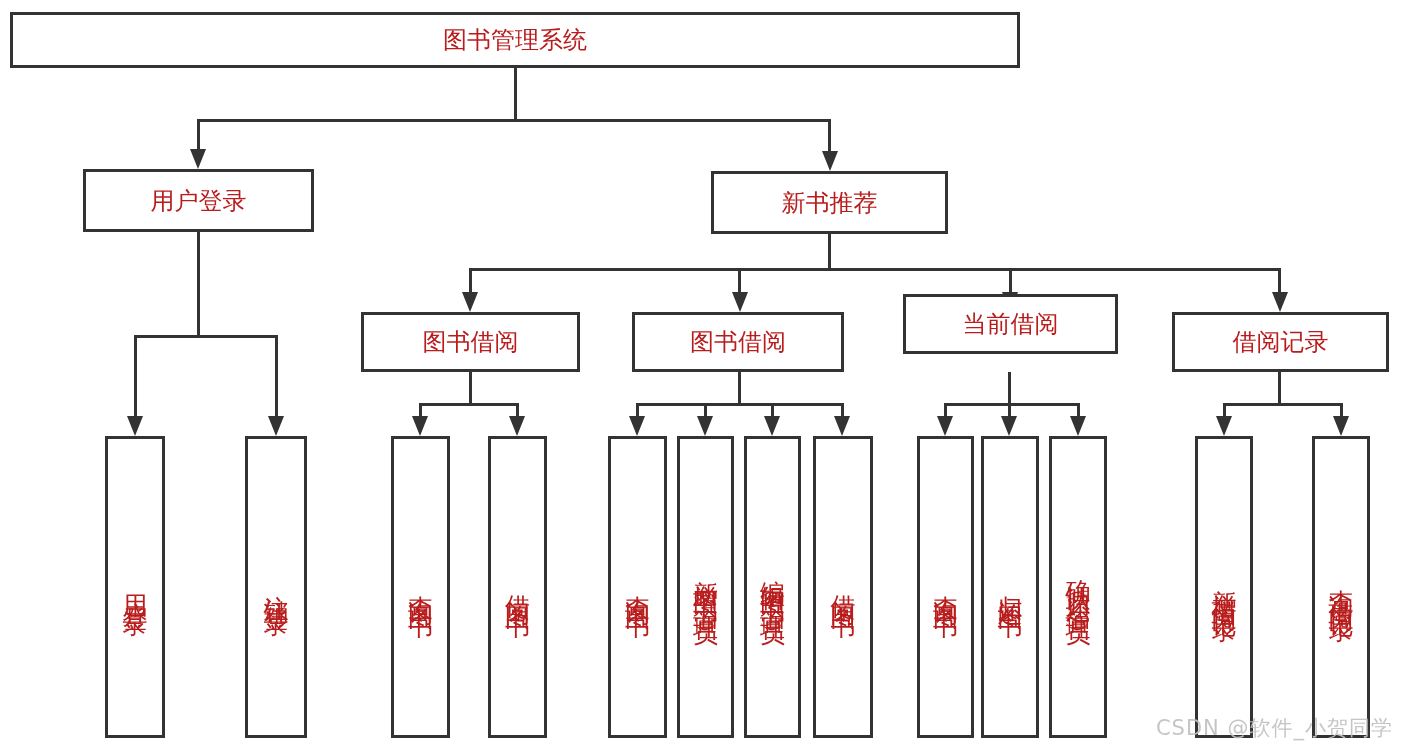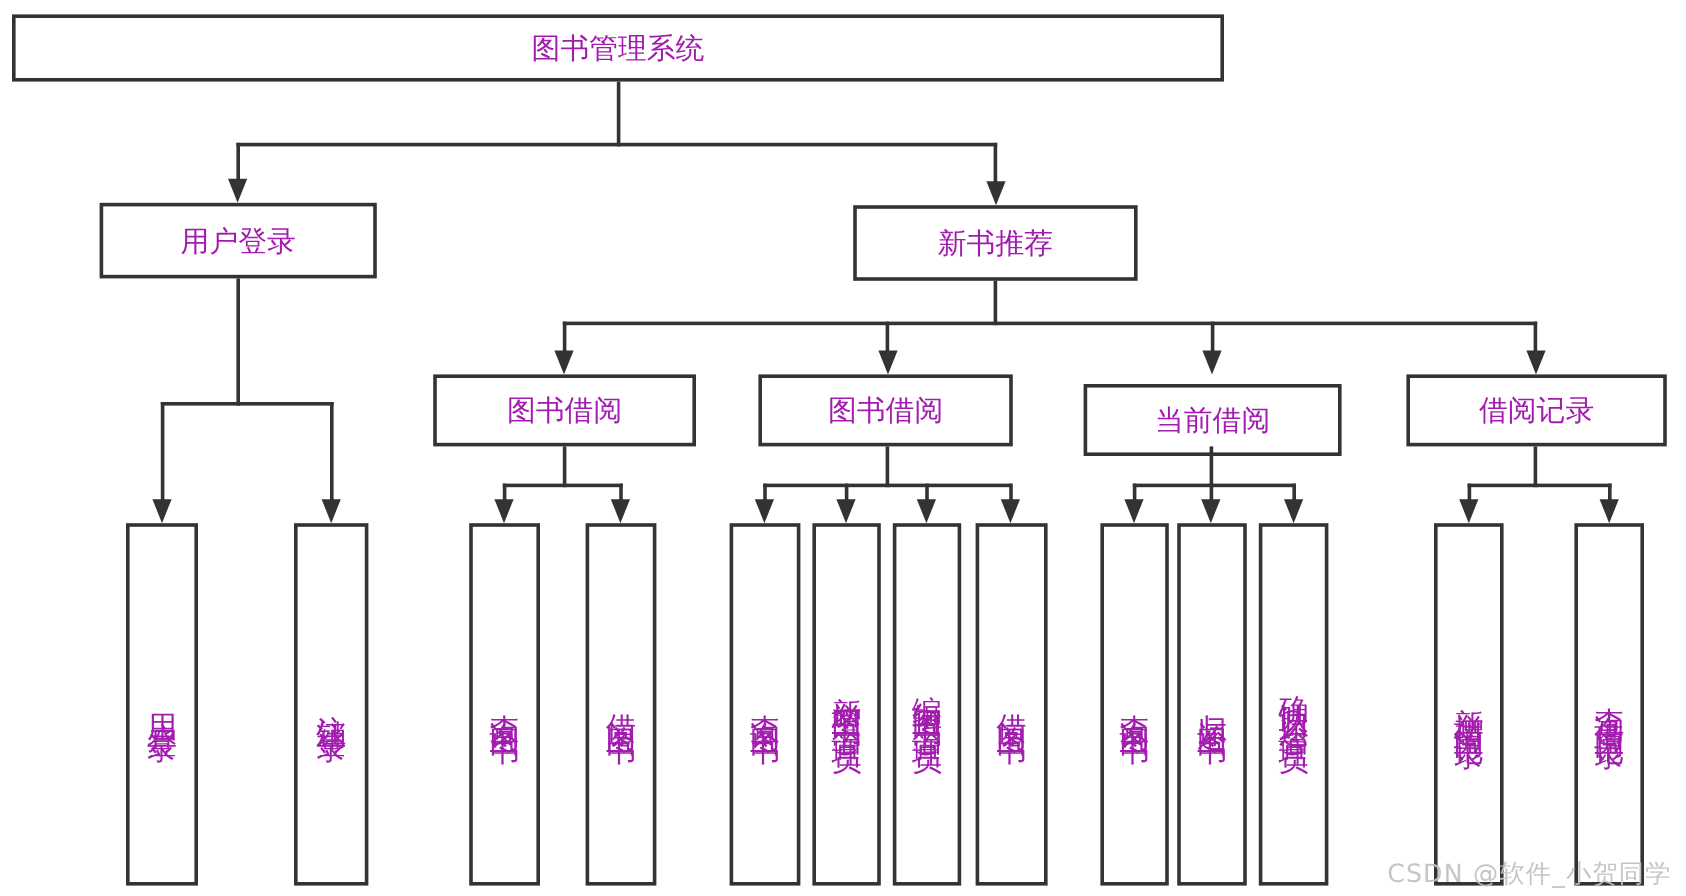--- a/index.html
+++ b/index.html
@@ -14,21 +14,21 @@
     overflow: hidden;
   }
   .box {
     position: absolute;
     border: 3px solid #333333;
     background: #ffffff;
     display: flex;
     align-items: center;
     justify-content: center;
     font-size: 24px;
-    color: #a21caf;
+    color: #b91c1c;
     text-align: center;
     white-space: nowrap;
   }
   .vbox { font-size: 25px; }
   .vbox .vtext {
     writing-mode: vertical-rl;
     text-orientation: mixed;
     line-height: 1;
     letter-spacing: 6px;
     white-space: nowrap;
@@ -94,21 +94,21 @@
   <div class="arrow" style="left:732px;top:292px"></div>
   <div class="arrow" style="left:1002px;top:292px"></div>
   <div class="arrow" style="left:1272px;top:292px"></div>
 
   <div class="box" style="left:361px;top:312px;width:219px;height:60px">
     <span>图书借阅</span>
   </div>
   <div class="box" style="left:632px;top:312px;width:212px;height:60px">
     <span>图书借阅</span>
   </div>
-  <div class="box" style="left:903px;top:320px;width:215px;height:60px">
+  <div class="box" style="left:903px;top:294px;width:215px;height:60px">
     <span>当前借阅</span>
   </div>
   <div class="box" style="left:1172px;top:312px;width:217px;height:60px">
     <span>借阅记录</span>
   </div>
 
   <div class="v" style="left:469px;top:372px;height:34px"></div>
   <div class="h" style="left:419px;top:403px;width:100px"></div>
   <div class="v" style="left:419px;top:403px;height:15px"></div>
   <div class="v" style="left:516px;top:403px;height:15px"></div>

